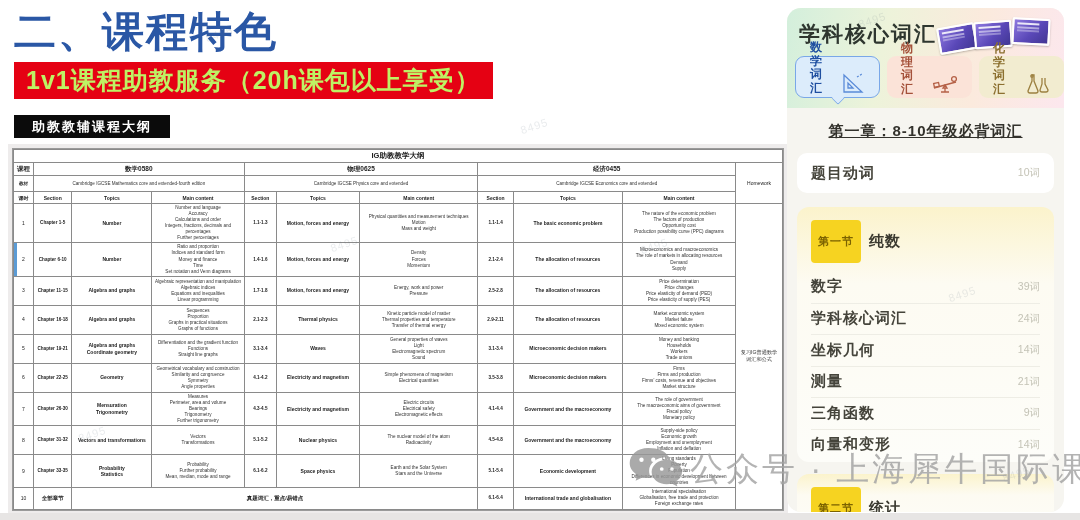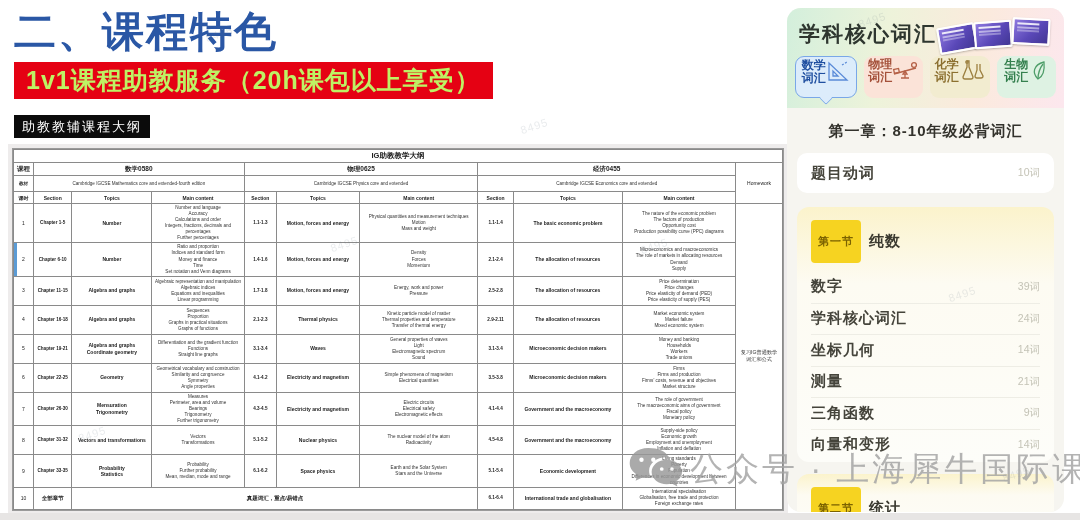--- a/index.html
+++ b/index.html
@@ -2,21 +2,21 @@
 <html><head>
 <meta charset="utf-8">
 <style>
   * { margin:0; padding:0; box-sizing:border-box; }
   html,body { width:1080px; height:520px; font-family:"Liberation Sans", sans-serif; }
   .stage { position:relative; width:1080px; height:520px; background:#ffffff; overflow:hidden; }
 
   
   .page-title { position:absolute; left:14px; top:4px; font-size:42px; font-weight:800; color:#2a57a5; letter-spacing:2px; }
   .red-banner { position:absolute; left:14px; top:62px; height:37px; line-height:37px; padding:0 12px; background:#e50113; color:#bef264; font-size:25px; font-weight:700; letter-spacing:1px; }
-  .black-badge { position:absolute; left:14px; top:115px; height:23px; line-height:23px; padding:0 8px; background:#0b0b0b; color:#fff; font-size:13px; font-weight:400; letter-spacing:2px; }
+  .black-badge { position:absolute; left:14px; top:115px; height:23px; line-height:23px; padding:0 18px; background:#0b0b0b; color:#fff; font-size:13px; font-weight:700; letter-spacing:2px; }
 
   
   .table-wrap { position:absolute; left:12px; top:148px; width:772px; background:#fff; border:1px solid #9a9a9a; outline:4px solid #eeecec; }
   table { width:100%; border-collapse:collapse; table-layout:fixed; }
   th, td { border:1px solid #8a8a8a; text-align:center; vertical-align:middle; padding:1px 2px; color:#222; overflow:hidden; }
   .t-title td { font-size:7.5px; font-weight:800; height:13px; }
   .t-course td { font-size:6.5px; font-weight:800; height:13px; }
   .t-book td { font-size:4.6px; height:16px; color:#333; }
   .t-cols td { font-size:5px; font-weight:700; height:12px; }
   .rowlabel { font-size:5.5px; font-weight:700; }
@@ -35,31 +35,31 @@
   .panel { position:absolute; left:787px; top:8px; width:277px; height:504px; border-radius:14px; background:#f6f5f0; overflow:hidden; }
   .panel-header { position:relative; height:100px; background:linear-gradient(100deg,#d3efdc 0%,#edf3da 35%,#fbeadd 68%,#fce7ee 100%); padding:12px 10px 0 12px; }
   .panel-title { font-size:21px; font-weight:800; color:#2e362f; letter-spacing:2px; }
   .books { position:absolute; right:8px; top:8px; width:118px; height:42px; }
   .book { position:absolute; width:38px; height:27px; border:2px solid #fff; border-radius:2px; background:linear-gradient(135deg,#8f7ae0 0%,#5a48b8 55%,#413693 100%); box-shadow:0 1px 2px rgba(0,0,0,.25); }
   .book::after { content:""; position:absolute; left:3px; top:3px; width:22px; height:2px; background:rgba(255,255,255,.85); box-shadow:0 4px 0 rgba(255,255,255,.5), 0 7px 0 rgba(255,255,255,.35); }
   .book.b1 { left:0; top:9px; transform:rotate(-10deg); }
   .book.b2 { left:36px; top:5px; transform:rotate(-4deg); }
   .book.b3 { left:74px; top:2px; transform:rotate(3deg); }
   .subject-row { position:absolute; left:8px; right:8px; top:48px; display:flex; gap:7px; }
-  .subj { flex:1; height:42px; border-radius:9px; display:flex; align-items:flex-start; justify-content:center; gap:0; padding:2px 1px; position:relative; cursor:pointer; }
+  .subj { flex:1; height:42px; border-radius:9px; display:flex; align-items:flex-end; justify-content:center; gap:19px; padding:2px 14px; position:relative; cursor:pointer; }
   .subj .lbl { font-size:12px; font-weight:800; line-height:1.12; }
   .subj svg { flex:0 0 auto; }
   .subj.math { background:#dcecfb; border:1.5px solid #79a7e8; color:#1f4fa0; }
   .subj.math .tail { position:absolute; left:50%; bottom:-6px; width:10px; height:10px; margin-left:-5px; background:#dcecfb; border-right:1.5px solid #79a7e8; border-bottom:1.5px solid #79a7e8; transform:rotate(45deg); border-radius:2px; }
   .subj.phys { background:#fbe3d8; color:#a4513a; }
   .subj.chem { background:#f2ecd0; color:#8c7030; }
   .subj.bio  { background:#def2e3; color:#35804f; }
 
   .panel-body { padding:14px 10px 0 10px; }
-  .chapter-title { text-align:center; font-size:15px; font-weight:800; color:#33322c; letter-spacing:1px; }
+  .chapter-title { text-align:center; font-size:15px; font-weight:800; color:#33322c; letter-spacing:1px;text-decoration:underline; }
   .vcard { margin-top:12px; background:#fff; border-radius:10px; height:40px; display:flex; align-items:center; justify-content:space-between; padding:0 14px; }
   .vlabel { font-size:15px; font-weight:700; color:#45443b; letter-spacing:1px; }
   .vcount { font-size:10.5px; color:#c4c3b6; }
   .section-card { margin-top:14px; border-radius:12px; background:linear-gradient(180deg,#fbf3cc 0%,#fdfbf2 30%,#fdfdf9 100%); padding:13px 14px 2px 14px; }
   .section-head { display:flex; align-items:center; gap:8px; margin-bottom:8px; }
   .section-badge { background:#f6d321; color:#7c6300; font-size:11px; font-weight:800; padding:14px 7px; border-radius:4px; letter-spacing:1px; }
   .section-title { font-size:15px; font-weight:800; color:#3a392f; letter-spacing:1px;text-align:center; }
   .vrow { height:31.5px; display:flex; align-items:center; justify-content:space-between; border-top:1px solid #eeede5; cursor:pointer; }
   .vrow:first-of-type { border-top:none; }
   .section-card .vrow .vlabel { font-weight:700; }

